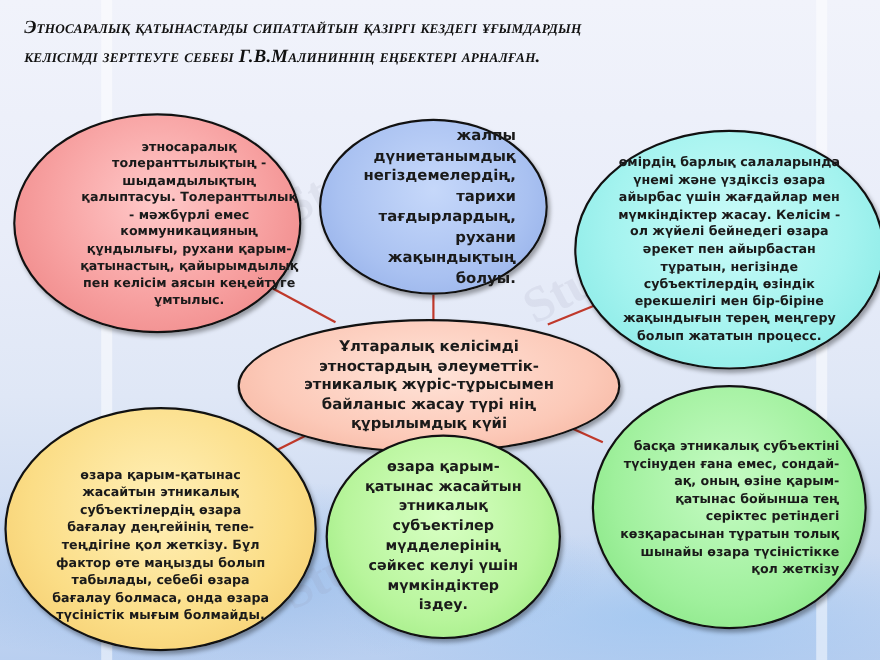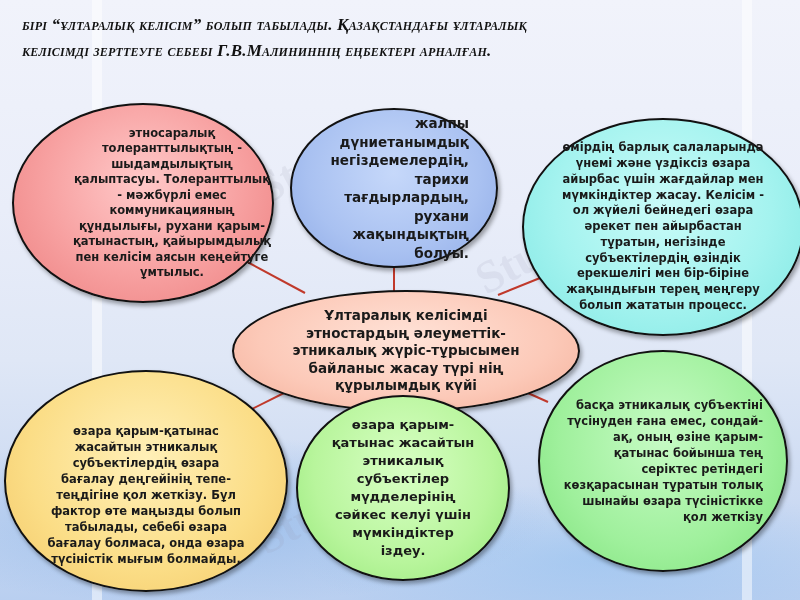--- a/index.html
+++ b/index.html
@@ -36,21 +36,21 @@
     left:290px; top:108px; width:208px; height:160px;
     background: radial-gradient(ellipse at 50% 40%, #c6d8fa 0%, #a9c1f1 60%, #8eaae6 100%);
   }
   .blue .txt { font-size:13.5px; line-height:18.5px; width:150px;text-align:right; }
   .cyan {
     left:522px; top:118px; width:282px; height:218px;
     background: radial-gradient(ellipse at 50% 40%, #c9fbf8 0%, #a4f3ef 55%, #7fe7e3 100%);
   }
   .cyan .txt { font-size:11.5px; line-height:15.8px; width:220px; }
   .peach {
-    left:232px; top:290px; width:348px; height:122px;
+    left:216px; top:290px; width:348px; height:122px;
     background: radial-gradient(ellipse at 50% 40%, #ffe3d8 0%, #fcc9b8 60%, #f3ae98 100%);
   }
   .peach .txt { font-size:13.5px; line-height:17.5px; width:260px; }
   .yellow {
     left:4px; top:370px; width:284px; height:222px;
     background: radial-gradient(ellipse at 50% 40%, #fff0b8 0%, #fbdd86 60%, #f2c766 100%);
   }
   .yellow .txt { font-size:11.5px; line-height:16px; width:200px;margin-top:28px; }
   .green1 {
     left:296px; top:395px; width:214px; height:186px;
@@ -73,21 +73,21 @@
 
 <div class="stripe" style="left:92px;"></div>
 <div class="stripe" style="left:742px;"></div>
 
 <div class="wm" style="left:250px;top:130px;">Stud.kz</div>
 <div class="wm" style="left:470px;top:220px;">Stud.kz</div>
 <div class="wm" style="left:560px;top:470px;">Stud.kz</div>
 <div class="wm" style="left:250px;top:480px;">Stud.kz</div>
 
 <div class="title">
-  <span>бірі “ұлтаралық келісім” болып табылады. Қазақстандағы ұлтаралық</span>
+  <span>Этносаралық қатынастарды сипаттайтын қазіргі кездегі ұғымдардың</span>
   <span>келісімді зерттеуге себебі Г.В.Малининнің еңбектері арналған.</span>
 </div>
 
 <svg class="lines" width="800" height="600">
   <g stroke="#c0392b" stroke-width="2">
     <line x1="240" y1="258" x2="305" y2="293"></line>
     <line x1="394" y1="268" x2="394" y2="292"></line>
     <line x1="498" y1="295" x2="540" y2="278"></line>
     <line x1="290" y1="390" x2="240" y2="415"></line>
     <line x1="394" y1="410" x2="394" y2="414"></line>

